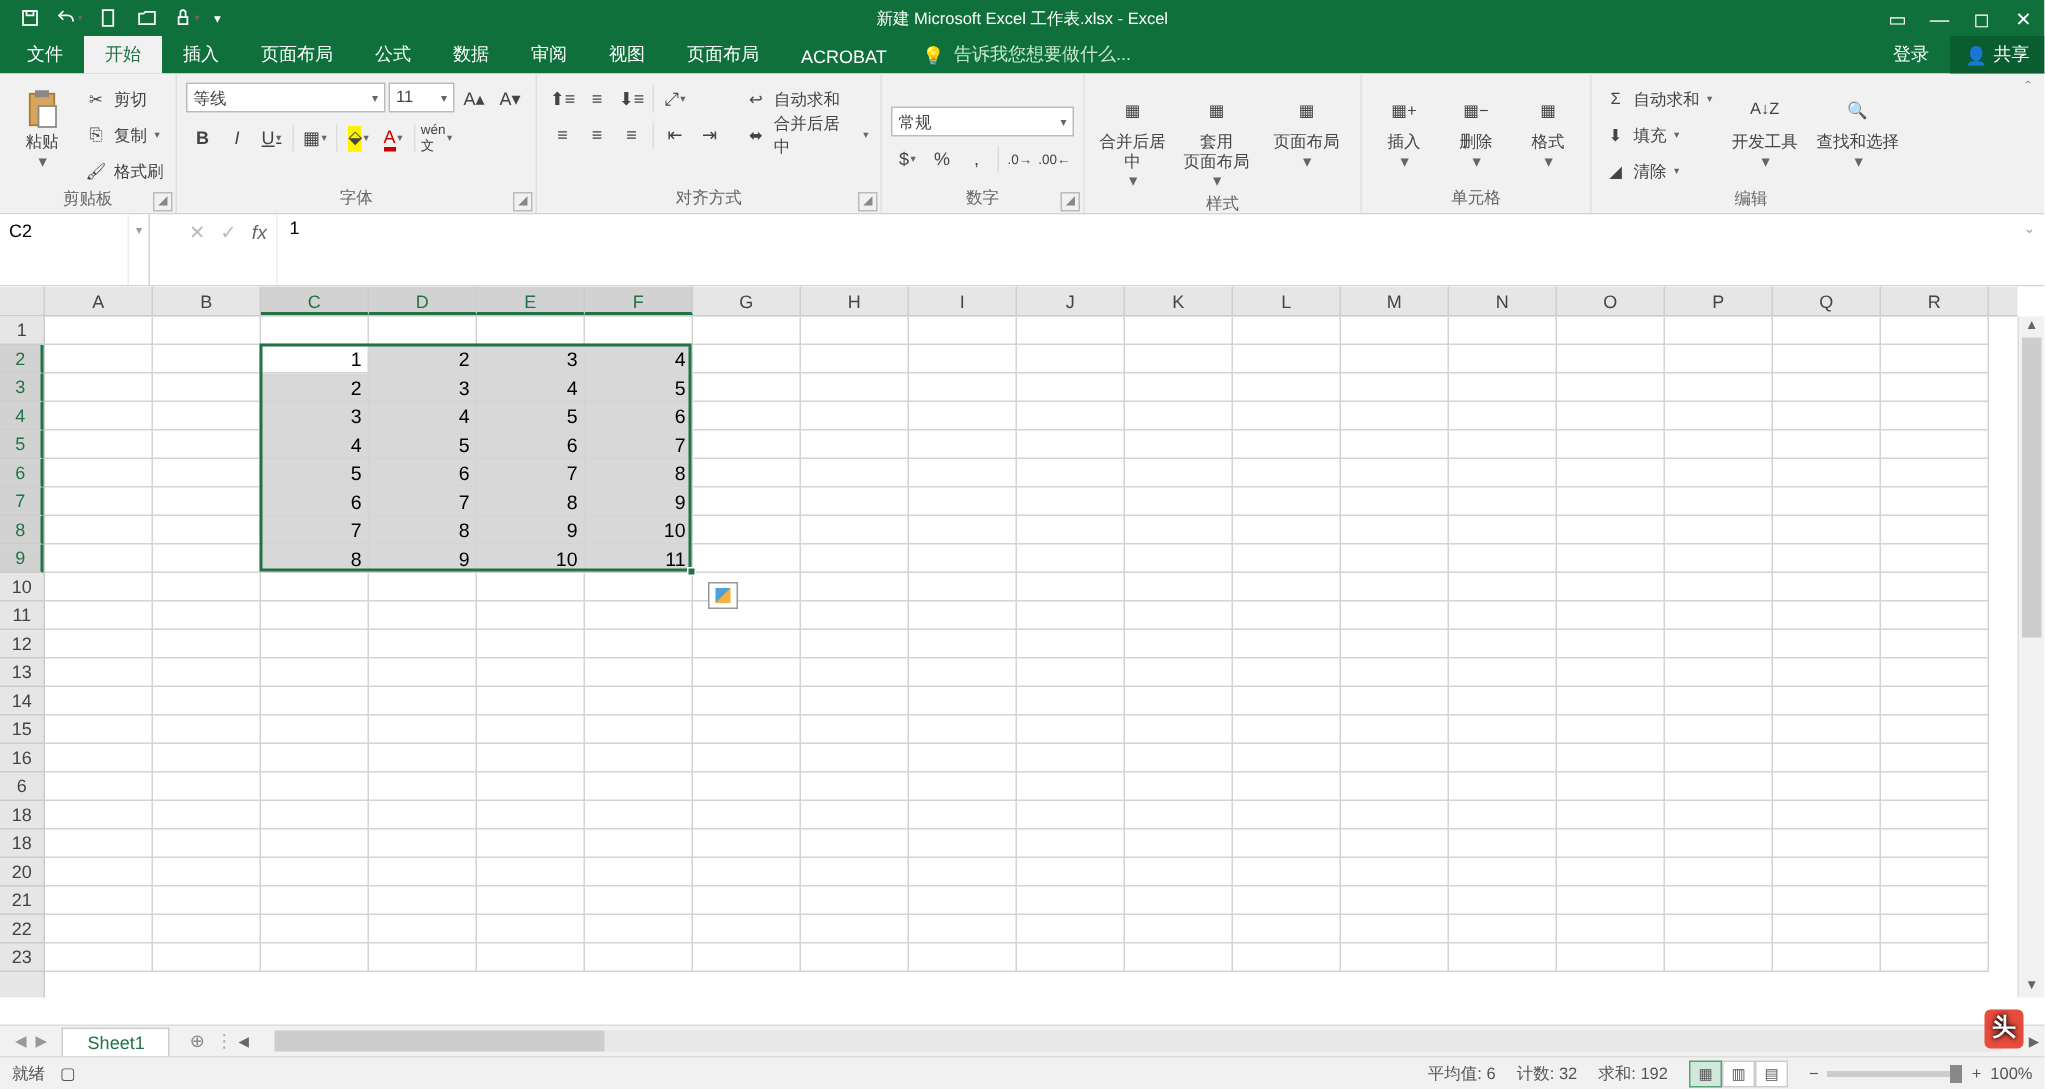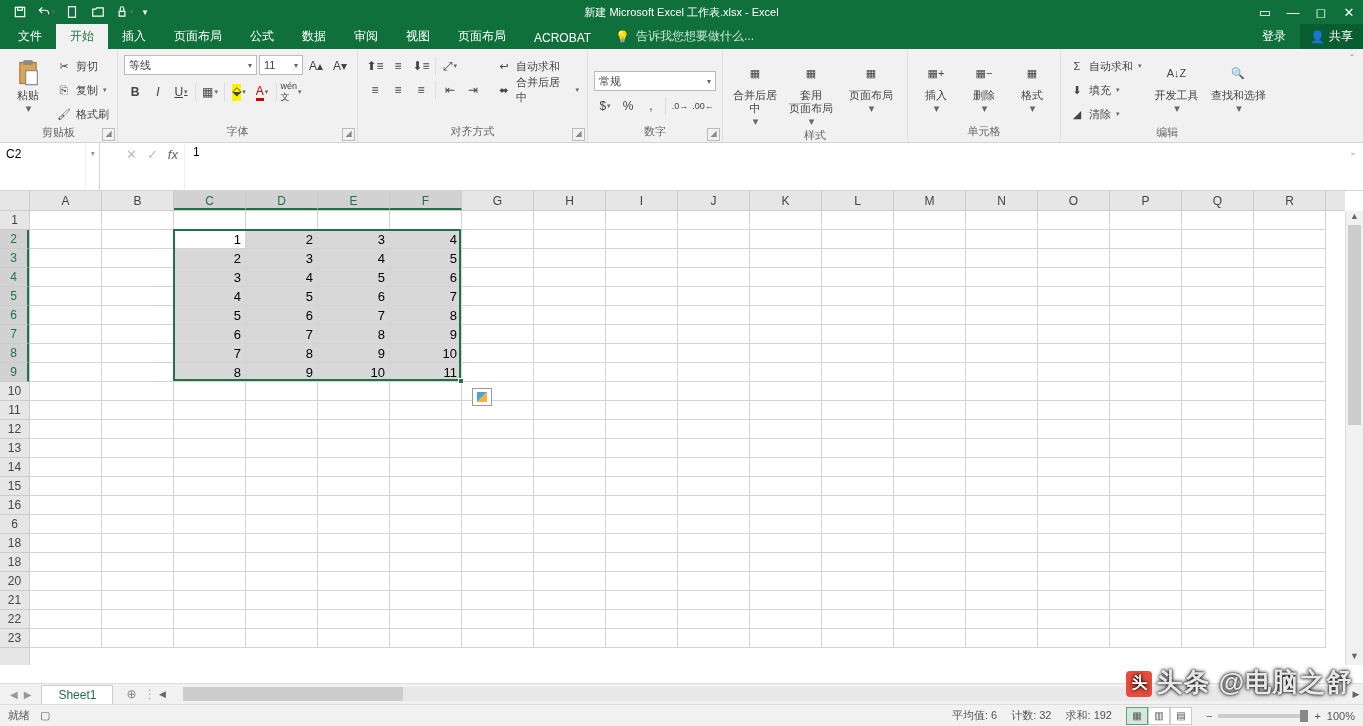--- a/index.html
+++ b/index.html
@@ -940,13 +940,13 @@
     </div>
     <div class="zoom">
       <span>−</span>
       <div class="slider"></div>
       <span>+</span>
       <span>100%</span>
     </div>
   </div>
 </div>
 
-<div class="watermark"><span class="logo"></span><span>头条 @电脑之舒</span></div>
+<div class="watermark"><span class="logo"></span></div>
 
 </body></html>

